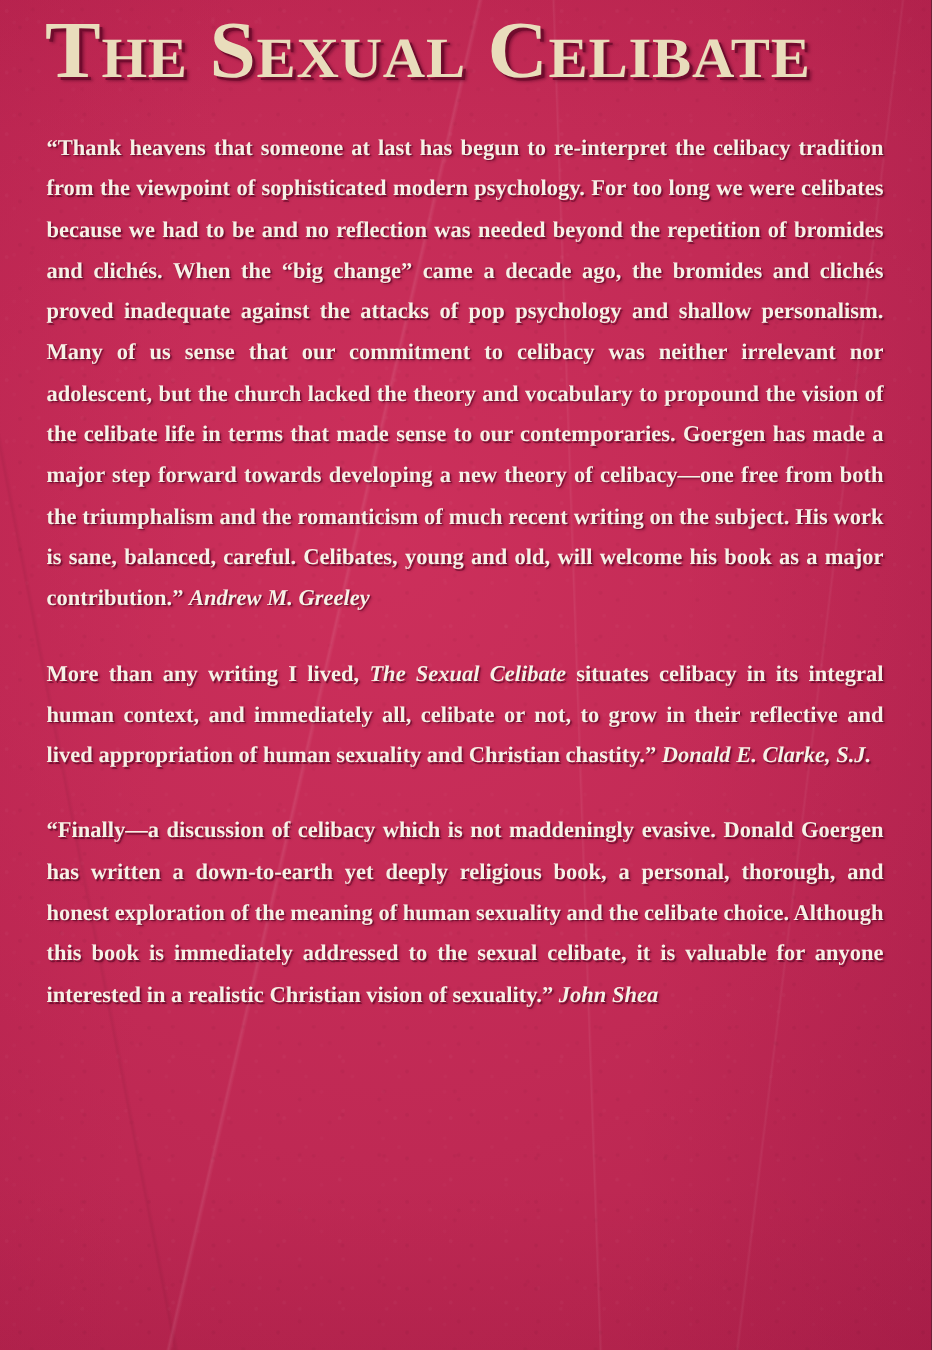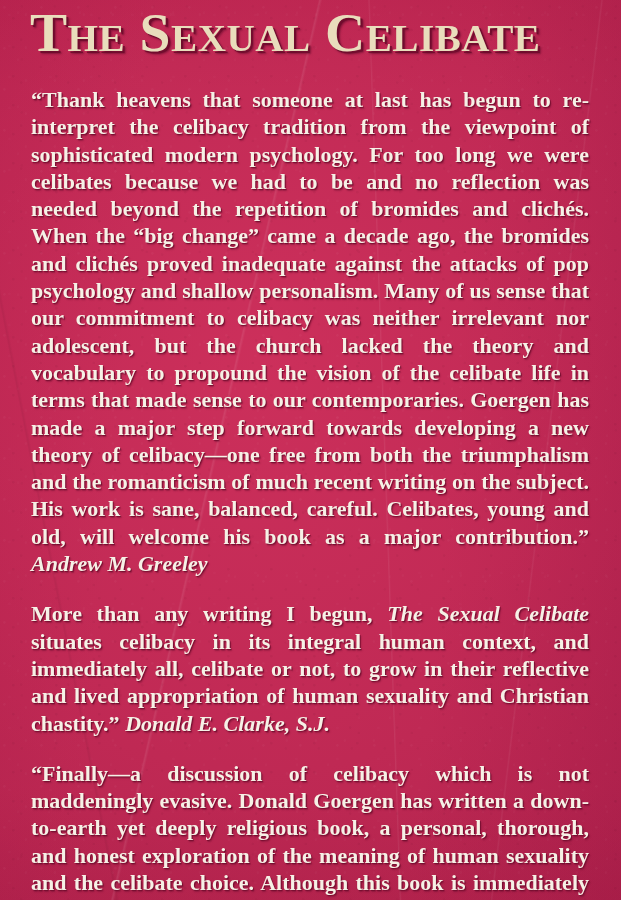--- a/index.html
+++ b/index.html
@@ -91,21 +91,21 @@
     position: absolute;
     top: 86px;
     left: 31px;
     width: 558px;
   }
 
   .blurb {
     margin: 0 0 23px 0;
     font-family: "Liberation Serif", "DejaVu Serif", serif;
     font-weight: 700;
-    font-size: 22px;
+    font-size: 15px;
     line-height: 27.3px;
     color: #f6f1e6;
     text-align: justify;
     text-align-last: left;
     hyphens: manual;
     text-shadow:
       1px 1px 0 rgba(112,12,46,0.75),
       1.5px 1.5px 1.5px rgba(96,8,40,0.45);
   }
 
@@ -125,19 +125,19 @@
 <div id="cover">
 
   <div class="layer" id="title-block">
     <h1 id="book-title">The Sexual Celibate</h1>
   </div>
 
   <div class="layer" id="blurbs">
 
     <p class="blurb"><span>“Thank heavens that someone at last has begun to re-interpret the celibacy tradition from the viewpoint of sophisticated modern psychology. For too long we were celibates because we had to be and no reflection was needed beyond the repetition of bromides and clichés. When the “big change” came a decade ago, the bromides and clichés proved inadequate against the attacks of pop psychology and shallow personalism. Many of us sense that our commitment to celibacy was neither irrelevant nor adolescent, but the church lacked the theory and vocabulary to propound the vision of the celibate life in terms that made sense to our contemporaries. Goergen has made a major step forward towards developing a new theory of celibacy—one free from both the triumphalism and the romanticism of much recent writing on the subject. His work is sane, balanced, careful. Celibates, young and old, will welcome his book as a major contribution.” </span><span class="cite">Andrew M. Greeley</span></p>
 
-    <p class="blurb"><span>More than any writing I begun, </span><span class="work">The Sexual Celibate</span><span> situates celibacy in its integral human context, and immediately all, celibate or not, to grow in their reflective and lived appropriation of human sexuality and Christian chastity.” </span><span class="cite">Donald E. Clarke, S.J.</span></p>
+    <p class="blurb"><span>More than any writing I lived, </span><span class="work">The Sexual Celibate</span><span> situates celibacy in its integral human context, and immediately all, celibate or not, to grow in their reflective and lived appropriation of human sexuality and Christian chastity.” </span><span class="cite">Donald E. Clarke, S.J.</span></p>
 
     <p class="blurb"><span>“Finally—a discussion of celibacy which is not maddeningly evasive. Donald Goergen has written a down-to-earth yet deeply religious book, a personal, thorough, and honest exploration of the meaning of human sexuality and the celibate choice. Although this book is immediately addressed to the sexual celibate, it is valuable for anyone interested in a realistic Christian vision of sexuality.” </span><span class="cite">John Shea</span></p>
 
   </div>
 
 </div>
 
 </body></html>

